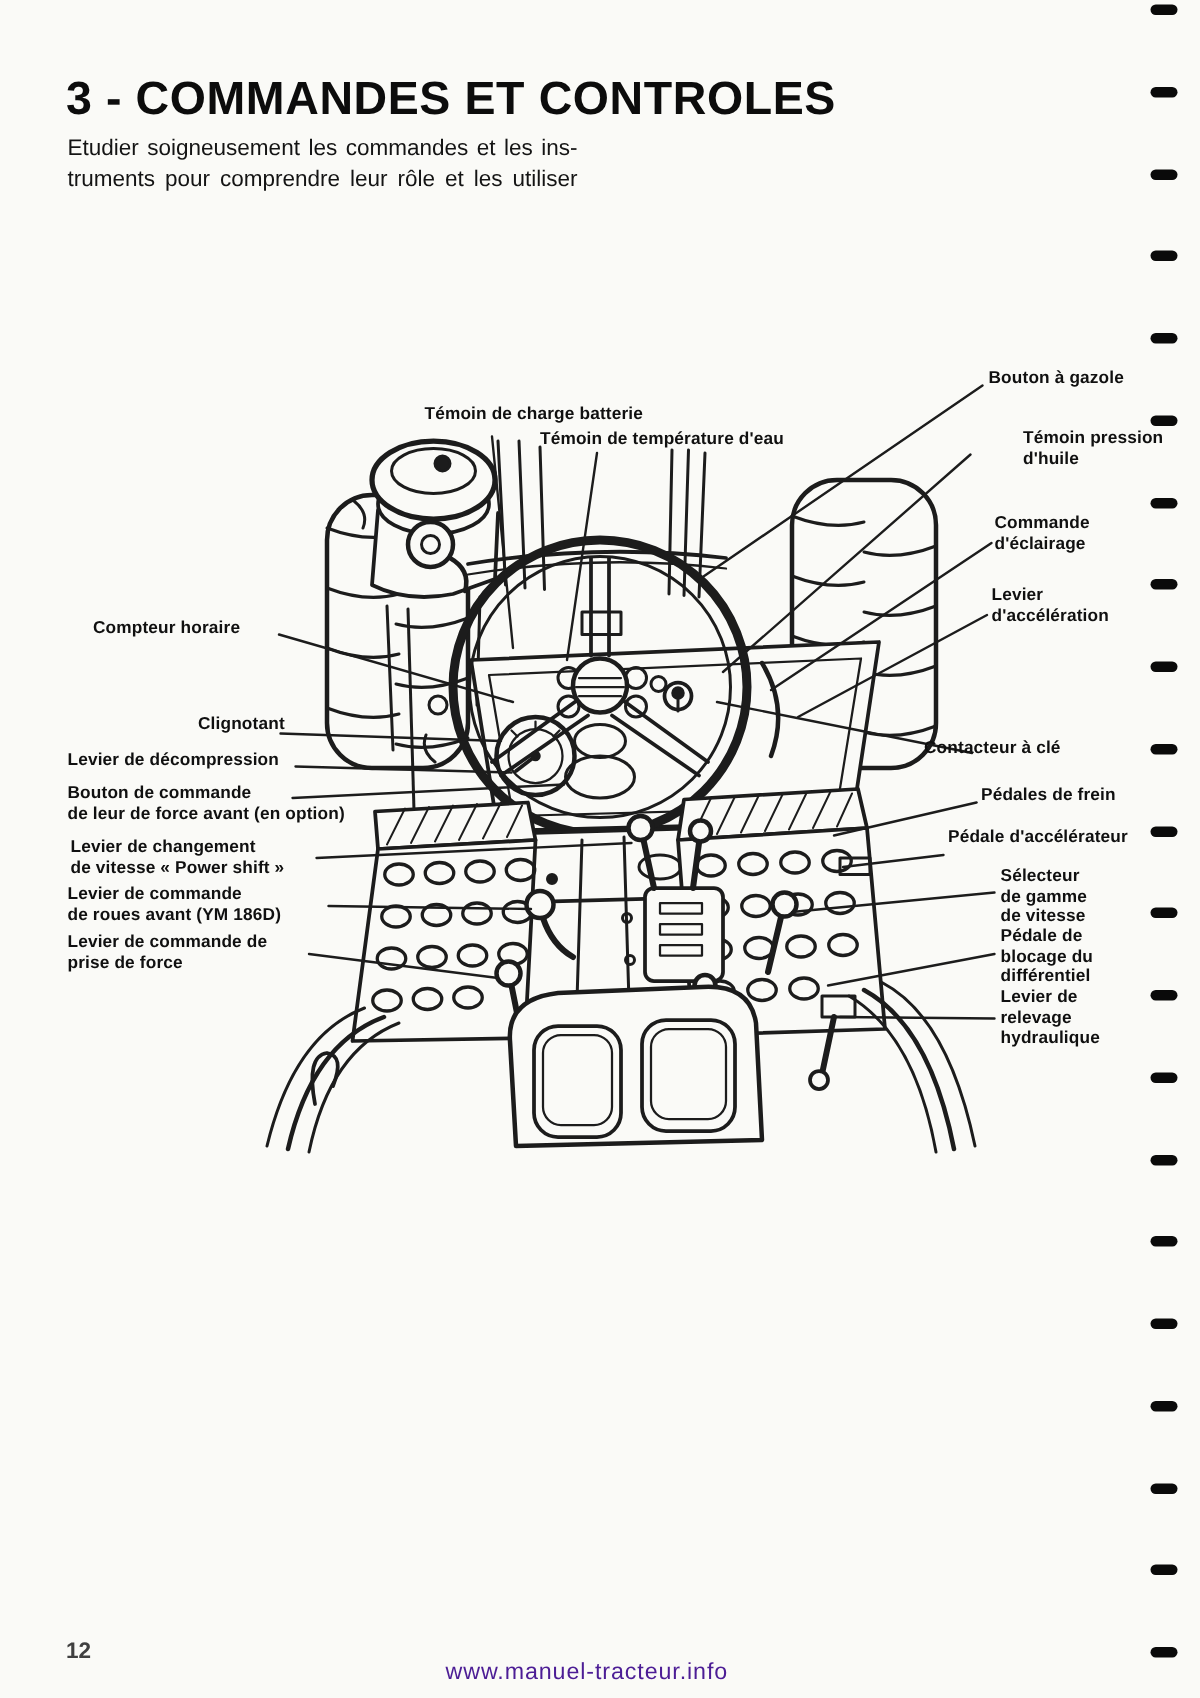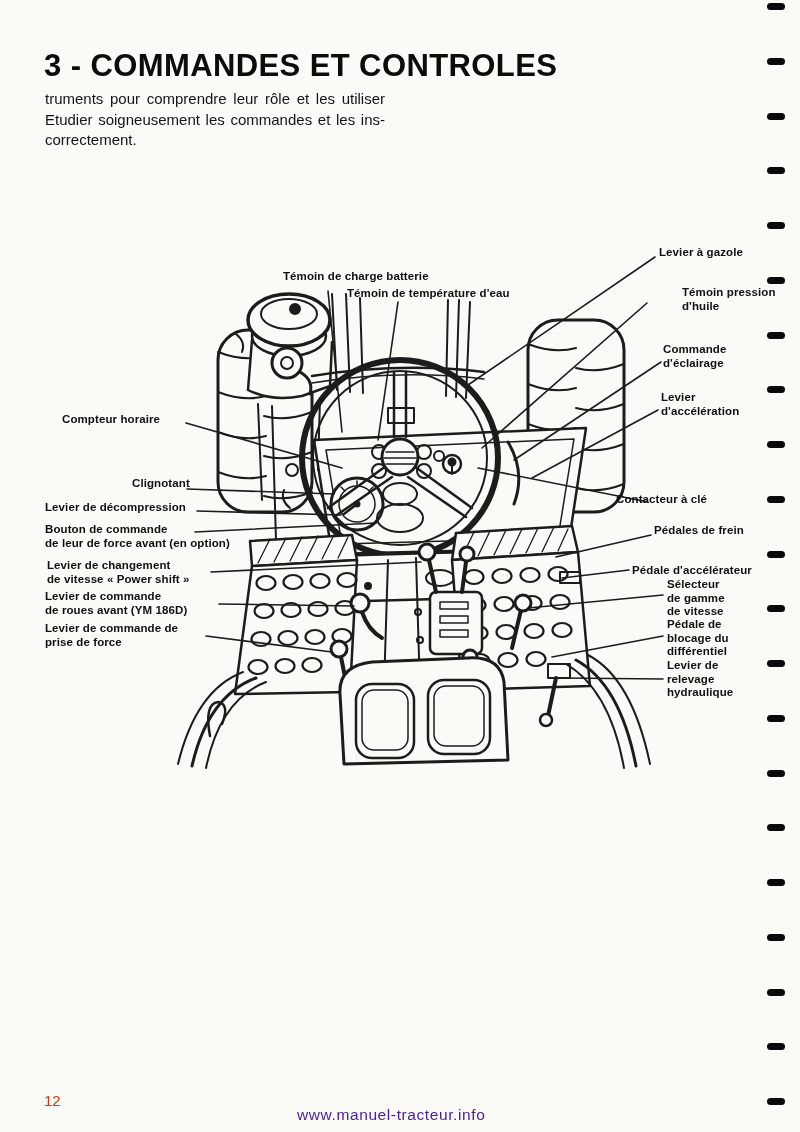--- a/index.html
+++ b/index.html
@@ -12,21 +12,21 @@
     position:absolute;left:44px;top:48px;
     font-size:31px;font-weight:900;letter-spacing:.4px;color:#0c0c0c;
     white-space:nowrap;
   }
   .intro{position:absolute;left:45px;top:89px;width:340px;font-size:15px;line-height:20.5px;color:#141414}
   .intro .jline{text-align:justify;text-align-last:justify}
   .callout{
     position:absolute;font-size:11.5px;font-weight:bold;line-height:13.5px;
     color:#101010;white-space:pre-line;letter-spacing:.1px;
   }
-  .pagenum{position:absolute;left:44px;top:1092px;font-size:15px;font-weight:normal;color:#c2410c}
+  .pagenum{position:absolute;left:44px;top:1092px;font-size:15px;font-weight:bold;color:#404040}
   .watermark{position:absolute;left:297px;top:1106px;font-size:15.5px;color:#4c1d95;letter-spacing:.6px}
   .bmark{position:absolute;left:767px;width:18px;height:7px;background:#0a0a0a;border-radius:3.5px}
   svg{position:absolute;left:0;top:0}
 </style>
 </head>
 <body>
 
 <svg width="800" height="1132" viewBox="0 0 800 1132" fill="none" stroke="#1c1c1c" stroke-width="2" stroke-linecap="round" stroke-linejoin="round">
 
   <g>
@@ -241,48 +241,47 @@
     <line x1="195" y1="532" x2="376" y2="523"></line>
     <line x1="211" y1="572" x2="421" y2="562"></line>
     <line x1="219" y1="604" x2="354" y2="606"></line>
     <line x1="206" y1="636" x2="332" y2="652"></line>
   </g>
 </svg>
 
 <div class="title">3 - COMMANDES ET CONTROLES</div>
 
 <div class="intro">
+  <div class="jline">Etudier soigneusement les commandes et les ins-</div>
   <div class="jline">truments pour comprendre leur rôle et les utiliser</div>
-  <div class="jline">Etudier soigneusement les commandes et les ins-</div>
-  <div>correctement.</div>
 </div>
 
 <div class="callout" style="left:283px;top:270px">Témoin de charge batterie</div>
-<div class="callout" style="left:347px;top:287px">Témoin de température d'eau</div>
-<div class="callout" style="left:659px;top:246px">Levier à gazole</div>
+<div class="callout" style="left:360px;top:287px">Témoin de température d'eau</div>
+<div class="callout" style="left:659px;top:246px">Bouton à gazole</div>
 <div class="callout" style="left:682px;top:286px">Témoin pression
 d'huile</div>
 <div class="callout" style="left:663px;top:343px">Commande
 d'éclairage</div>
 <div class="callout" style="left:661px;top:391px">Levier
 d'accélération</div>
 <div class="callout" style="left:62px;top:413px">Compteur horaire</div>
 <div class="callout" style="left:132px;top:477px">Clignotant</div>
 <div class="callout" style="left:45px;top:501px">Levier de décompression</div>
 <div class="callout" style="left:45px;top:523px">Bouton de commande
 de leur de force avant (en option)</div>
 <div class="callout" style="left:47px;top:559px">Levier de changement
 de vitesse « Power shift »</div>
 <div class="callout" style="left:45px;top:590px">Levier de commande
 de roues avant (YM 186D)</div>
 <div class="callout" style="left:45px;top:622px">Levier de commande de
 prise de force</div>
 <div class="callout" style="left:616px;top:493px">Contacteur à clé</div>
 <div class="callout" style="left:654px;top:524px">Pédales de frein</div>
-<div class="callout" style="left:632px;top:564px">Pédale d'accélérateur</div>
+<div class="callout" style="left:632px;top:552px">Pédale d'accélérateur</div>
 <div class="callout" style="left:667px;top:578px">Sélecteur
 de gamme
 de vitesse</div>
 <div class="callout" style="left:667px;top:618px">Pédale de
 blocage du
 différentiel</div>
 <div class="callout" style="left:667px;top:659px">Levier de
 relevage
 hydraulique</div>
 

